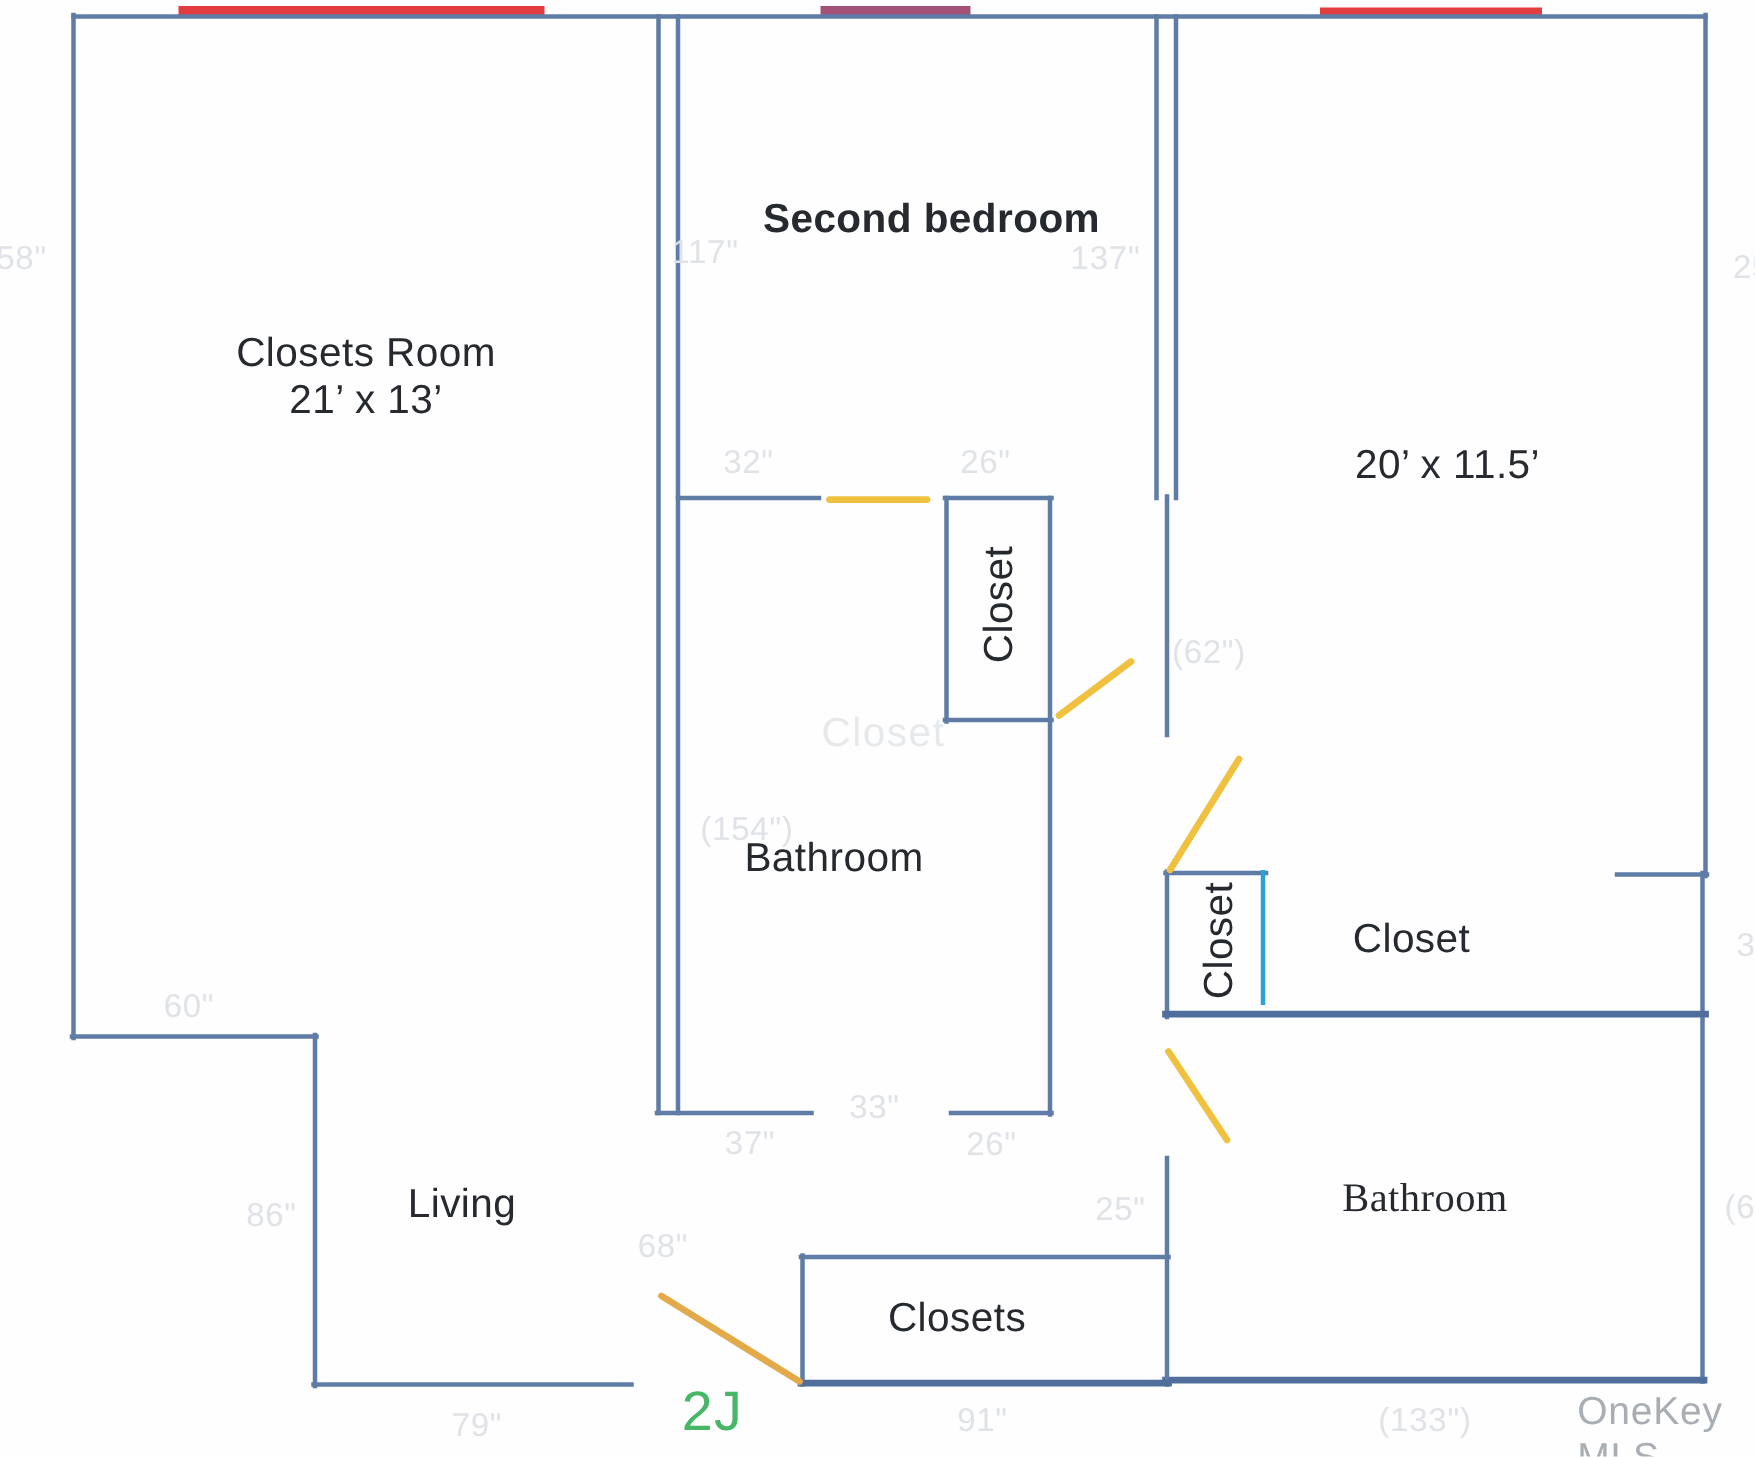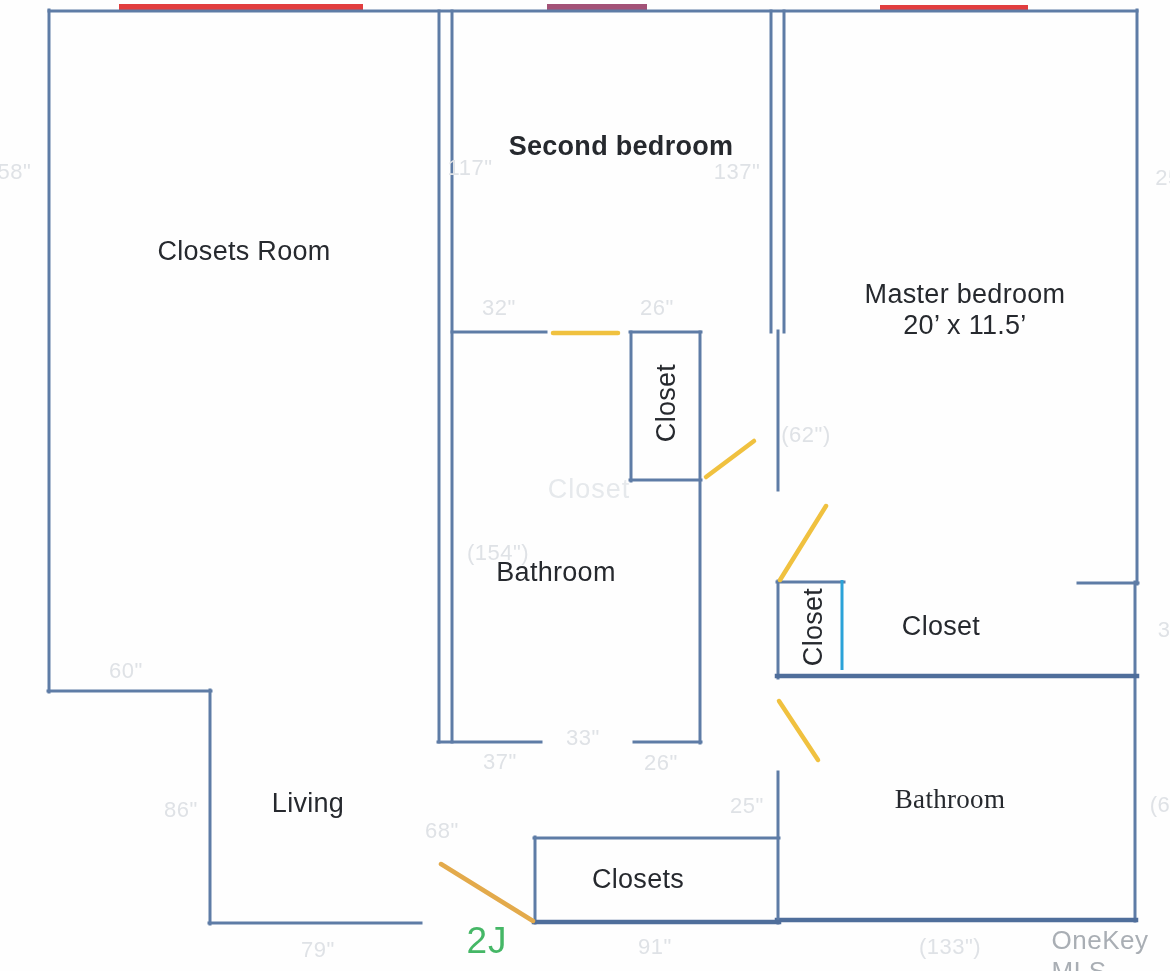--- a/index.html
+++ b/index.html
@@ -77,26 +77,26 @@
 
     <line class="door" x1="553" y1="333" x2="618" y2="333"></line>
     <line class="door" x1="706" y1="477" x2="754" y2="441"></line>
     <line class="door" x1="780" y1="580" x2="826" y2="506"></line>
     <line class="door" x1="779" y1="701" x2="818" y2="760"></line>
     <line class="door door-orange" x1="441" y1="864" x2="533" y2="921"></line>
   </svg>
 
   <div class="room-label" style="left: 244px; top: 251px;">
     <div>Closets Room</div>
+    <div>21’ x 13’</div>
   </div>
   <div class="room-label" style="left: 621px; top: 146px; font-weight: bold;">
     <div>Second bedroom</div>
   </div>
   <div class="room-label" style="left: 965px; top: 310px;">
-    <div>Master bedroom</div>
     <div>20’ x 11.5’</div>
   </div>
   <div class="room-label" style="left: 556px; top: 572px;">Bathroom</div>
   <div class="room-label vertical" style="left: 666px; top: 403px;">Closet</div>
   <div class="room-label vertical" style="left: 813px; top: 627px;">Closet</div>
   <div class="room-label" style="left: 941px; top: 626px;">Closet</div>
   <div class="room-label" style="left: 950px; top: 799px; font-family: Liberation Serif, serif;">Bathroom</div>
   <div class="room-label" style="left: 308px; top: 803px;">Living</div>
   <div class="room-label" style="left: 638px; top: 879px;">Closets</div>
 
@@ -115,16 +115,16 @@
   <div class="measure" style="left: 442px; top: 831px;">68"</div>
   <div class="measure" style="left: 500px; top: 762px;">37"</div>
   <div class="measure" style="left: 583px; top: 738px;">33"</div>
   <div class="measure" style="left: 661px; top: 763px;">26"</div>
   <div class="measure" style="left: 747px; top: 806px;">25"</div>
   <div class="measure" style="left: 655px; top: 947px;">91"</div>
   <div class="measure" style="left: 950px; top: 947px;">(133")</div>
   <div class="measure" style="left: 1164px; top: 630px;">3</div>
   <div class="measure" style="left: 1160px; top: 805px;">(6</div>
 
-  <div class="unit-label" style="left: 475px; top: 941px; margin-left: 12px;">2J</div>
+  <div class="unit-label" style="left: 475px; top: 941px;">2J</div>
   <div class="watermark" style="left: 1100px; top: 956px;">OneKey MLS</div>
 
 </div>
 
 </body></html>

